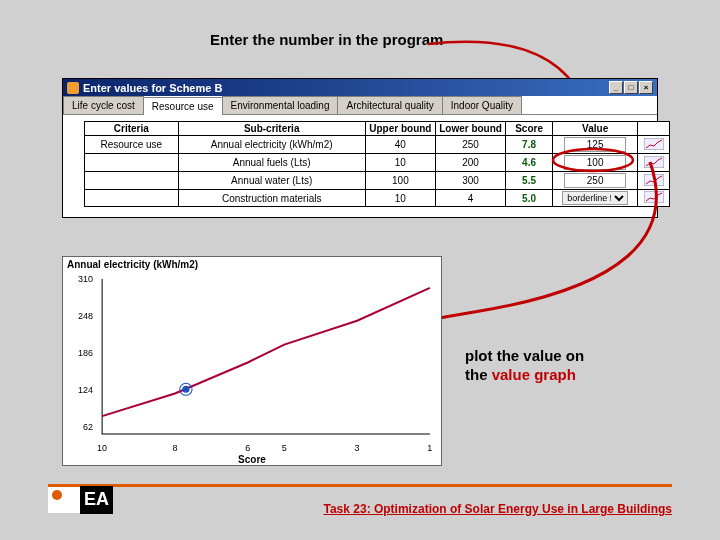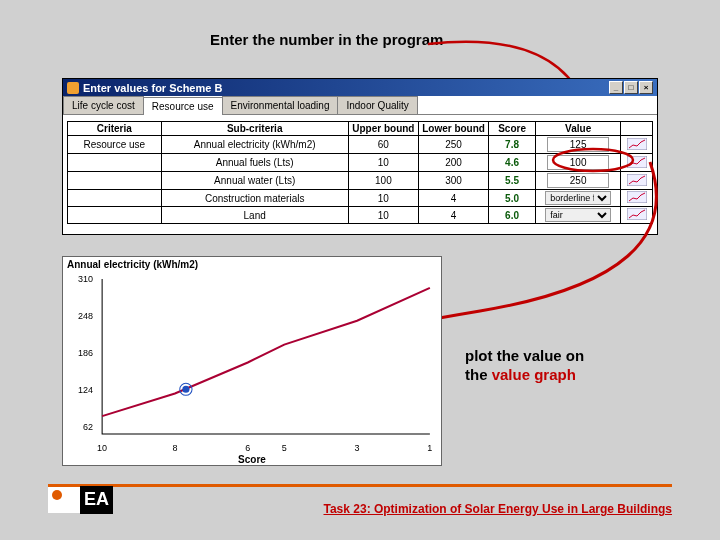--- a/index.html
+++ b/index.html
@@ -63,20 +63,21 @@
   }
   .tab.active { background: #fff; position: relative; top: 1px; }
   .table-area {
     background: #fff;
     padding: 6px 4px 10px 4px;
   }
   table.data {
     border-collapse: collapse;
     width: 100%;
     font-size: 10px;
+    margin-left: 17px;
   }
   table.data th, table.data td {
     border: 1px solid #000;
     padding: 1px 3px;
     text-align: center;
     background: #fff;
   }
   table.data th { font-weight: bold; }
   .score-col { color: #0a5a0a; font-weight: bold; }
   .val-input {
@@ -207,40 +208,41 @@
     <div class="window-controls">
       <div class="win-btn">_</div>
       <div class="win-btn">□</div>
       <div class="win-btn">×</div>
     </div>
   </div>
   <div class="tabs" id="tabs">
       <div class="tab">Life cycle cost</div>
       <div class="tab active">Resource use</div>
       <div class="tab">Environmental loading</div>
+      <div class="tab">Architectural quality</div>
       <div class="tab">Indoor Quality</div>
     </div>
   <div class="table-area">
     <table class="data">
       <thead>
         <tr>
           <th style="width:80px">Criteria</th>
           <th style="width:160px">Sub-criteria</th>
           <th style="width:60px">Upper bound</th>
           <th style="width:60px">Lower bound</th>
           <th style="width:40px">Score</th>
           <th style="width:72px">Value</th>
           <th style="width:26px"></th>
         </tr>
       </thead>
       <tbody id="tbody">
           <tr>
             <td>Resource use</td>
             <td>Annual electricity (kWh/m2)</td>
-            <td>60</td>
+            <td>40</td>
             <td>250</td>
             <td class="score-col">7.8</td>
             <td><input class="val-input" value="125" style=""></td>
             <td><span class="plot-btn"><svg viewBox="0 0 20 12">
                   <rect x="0" y="0" width="20" height="12" fill="#eef" stroke="#88a"></rect>
                   <path d="M2 10 L6 7 L10 8 L14 4 L18 2" stroke="#c03" stroke-width="1" fill="none"></path>
                 </svg></span></td>
           </tr>
           <tr>
             <td></td>
@@ -271,32 +273,20 @@
             <td>Construction materials</td>
             <td>10</td>
             <td>4</td>
             <td class="score-col">5.0</td>
             <td><select class="sel"><option>borderline fair</option></select></td>
             <td><span class="plot-btn"><svg viewBox="0 0 20 12">
                   <rect x="0" y="0" width="20" height="12" fill="#eef" stroke="#88a"></rect>
                   <path d="M2 10 L6 7 L10 8 L14 4 L18 2" stroke="#c03" stroke-width="1" fill="none"></path>
                 </svg></span></td>
           </tr>
-          <tr>
-            <td></td>
-            <td>Land</td>
-            <td>10</td>
-            <td>4</td>
-            <td class="score-col">6.0</td>
-            <td><select class="sel"><option>fair</option></select></td>
-            <td><span class="plot-btn"><svg viewBox="0 0 20 12">
-                  <rect x="0" y="0" width="20" height="12" fill="#eef" stroke="#88a"></rect>
-                  <path d="M2 10 L6 7 L10 8 L14 4 L18 2" stroke="#c03" stroke-width="1" fill="none"></path>
-                </svg></span></td>
-          </tr>
         </tbody>
     </table>
   </div>
 </div>
 
 <svg class="arrow-svg" style="top:145px; left:548px;" width="90" height="32">
   <ellipse cx="45" cy="15" rx="40" ry="11" stroke="#c00000" stroke-width="2.5" fill="none"></ellipse>
 </svg>
 
 <svg class="arrow-svg" style="top:156px; left:180px;" width="500" height="240">

